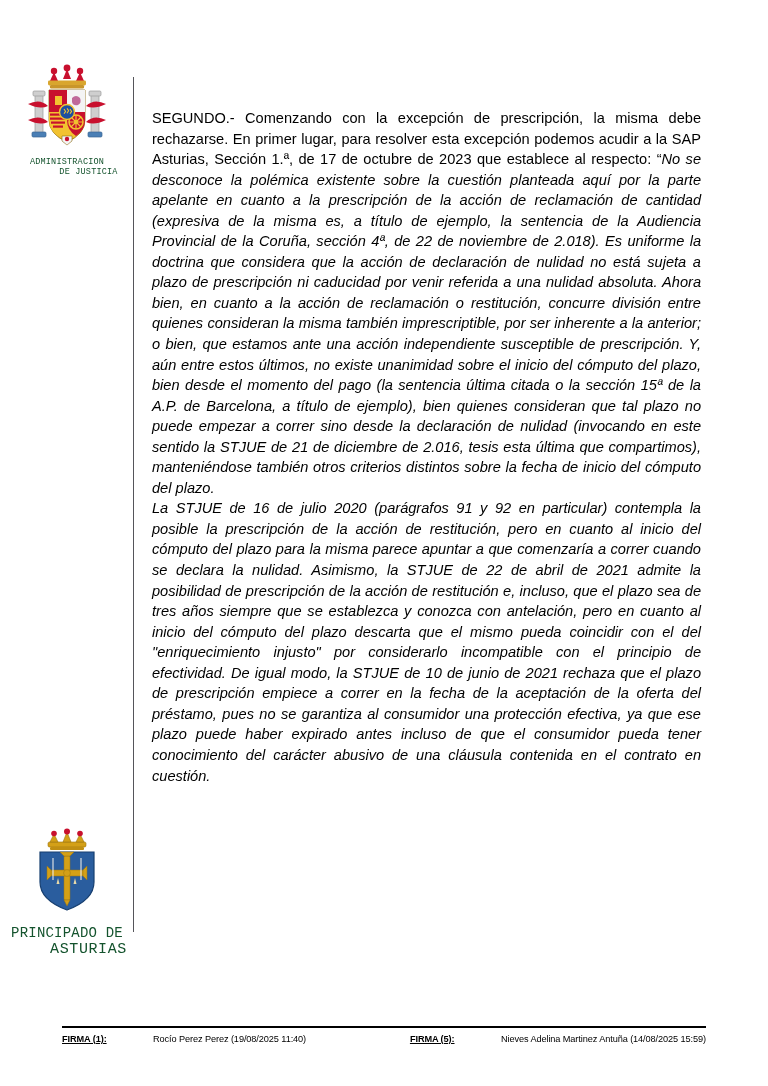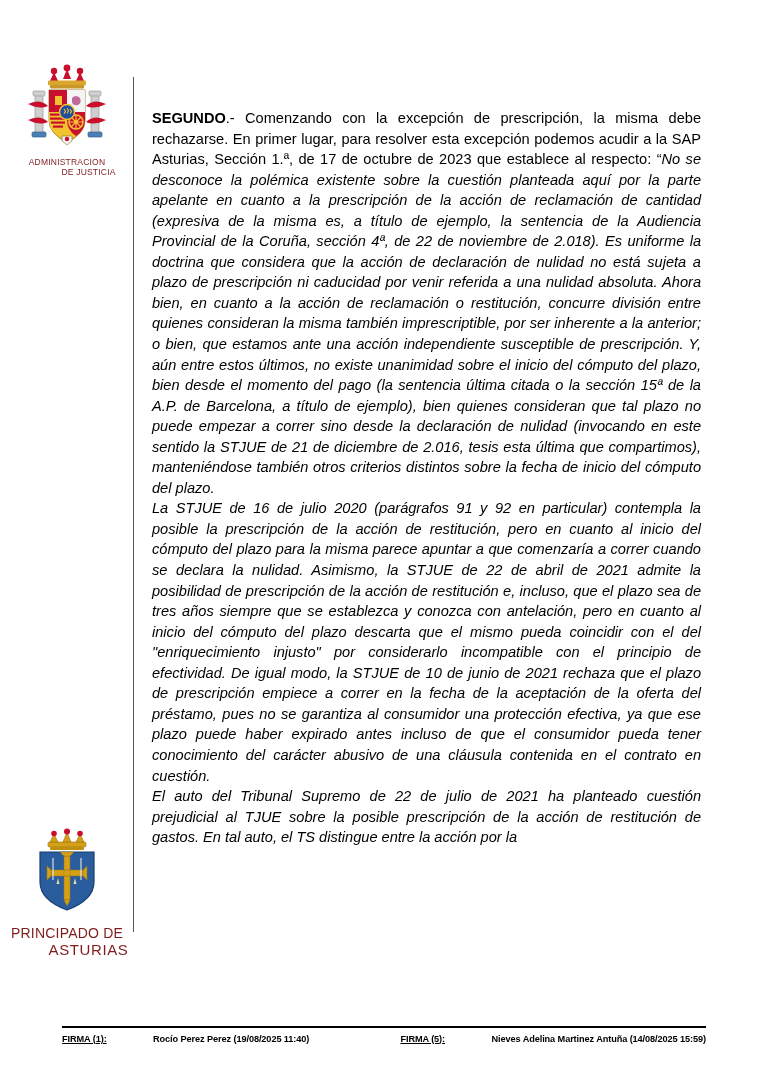--- a/index.html
+++ b/index.html
@@ -30,23 +30,23 @@
   .emblem-block {
     position: absolute;
     left: 0;
     width: 134px;
     text-align: center;
   }
   .emblem-top { top: 62px; }
   .emblem-bottom { top: 828px; }
 
   .emblem-caption {
-    font-family: Liberation Sans, sans-serif;
+    font-family: Liberation Mono, monospace;
     font-variant: small-caps;
-    color: #7f1d1d;
+    color: #14532d;
     line-height: 1.12;
     letter-spacing: 0.2px;
   }
   .emblem-caption .l1 { font-size: 8.5px; display: block; }
   .emblem-caption .l2 { font-size: 8.5px; display: block; padding-left: 43px; }
   .asturias-caption .l1 { font-size: 14px; display: block; }
   .asturias-caption .l2 { font-size: 15px; display: block; letter-spacing: 0.6px; }
 
   .vrule {
     position: absolute;
@@ -66,21 +66,21 @@
   }
   .para {
     margin: 0;
     font-size: 14.6px;
     line-height: 20.55px;
     text-align: justify;
     text-justify: inter-word;
     hyphens: none;
   }
   .para.it { font-style: italic; }
-  .b { font-weight: bold; font-style: normal; }
+  .b { font-weight: normal; font-style: normal; }
   .rom { font-style: normal; }
 
   
   .footer {
     position: absolute;
     left: 62px;
     top: 1026px;
     width: 644px;
   }
   .footer-rule {
@@ -90,21 +90,21 @@
   }
   .footer-row {
     display: flex;
     margin-top: 6px;
     font-size: 9.2px;
     letter-spacing: -0.1px;
   }
   .sig { white-space: nowrap; }
   .sig-1 { width: 355px; }
   .sig-label { font-weight: bold; text-decoration: underline; }
-  .sig-value { font-weight: bold; padding-left: 44px; }
+  .sig-value { font-weight: normal; padding-left: 44px; }
 </style>
 </head>
 <body>
 
 <div class="page">
 
   <div class="margin-col">
 
     <div class="emblem-block emblem-top">
       <div>
@@ -212,21 +212,20 @@
 
     <div class="vrule"></div>
   </div>
 
   <div class="body-col">
 
     <p class="para"><span class="b">SEGUNDO</span><span class="rom">.- Comenzando con la excepción de prescripción, la misma debe rechazarse. En primer lugar, para resolver esta excepción podemos acudir a la SAP Asturias, Sección 1.ª, de 17 de octubre de 2023 que establece al respecto: “</span><span class="it" style="font-style:italic">No se desconoce la polémica existente sobre la cuestión planteada aquí por la parte apelante en cuanto a la prescripción de la acción de reclamación de cantidad (expresiva de la misma es, a título de ejemplo, la sentencia de la Audiencia Provincial de la Coruña, sección 4ª, de 22 de noviembre de 2.018). Es uniforme la doctrina que considera que la acción de declaración de nulidad no está sujeta a plazo de prescripción ni caducidad por venir referida a una nulidad absoluta. Ahora bien, en cuanto a la acción de reclamación o restitución, concurre división entre quienes consideran la misma también imprescriptible, por ser inherente a la anterior; o bien, que estamos ante una acción independiente susceptible de prescripción. Y, aún entre estos últimos, no existe unanimidad sobre el inicio del cómputo del plazo, bien desde el momento del pago (la sentencia última citada o la sección 15ª de la A.P. de Barcelona, a título de ejemplo), bien quienes consideran que tal plazo no puede empezar a correr sino desde la declaración de nulidad (invocando en este sentido la STJUE de 21 de diciembre de 2.016, tesis esta última que compartimos), manteniéndose también otros criterios distintos sobre la fecha de inicio del cómputo del plazo.</span></p>
 
     <p class="para it">La STJUE de 16 de julio 2020 (parágrafos 91 y 92 en particular) contempla la posible la prescripción de la acción de restitución, pero en cuanto al inicio del cómputo del plazo para la misma parece apuntar a que comenzaría a correr cuando se declara la nulidad. Asimismo, la STJUE de 22 de abril de 2021 admite la posibilidad de prescripción de la acción de restitución e, incluso, que el plazo sea de tres años siempre que se establezca y conozca con antelación, pero en cuanto al inicio del cómputo del plazo descarta que el mismo pueda coincidir con el del "enriquecimiento injusto" por considerarlo incompatible con el principio de efectividad. De igual modo, la STJUE de 10 de junio de 2021 rechaza que el plazo de prescripción empiece a correr en la fecha de la aceptación de la oferta del préstamo, pues no se garantiza al consumidor una protección efectiva, ya que ese plazo puede haber expirado antes incluso de que el consumidor pueda tener conocimiento del carácter abusivo de una cláusula contenida en el contrato en cuestión.</p>
 
-    <p class="para it">El auto del Tribunal Supremo de 22 de julio de 2021 ha planteado cuestión prejudicial al TJUE sobre la posible prescripción de la acción de restitución de gastos. En tal auto, el TS distingue entre la acción por la</p>
   </div>
 
   <div class="footer">
     <div class="footer-rule"></div>
     <div class="footer-row">
       <div class="sig sig-1">
         <span class="sig-label">FIRMA (1):</span>
         <span class="sig-value">Rocío Perez Perez (19/08/2025 11:40)</span>
       </div>
       <div class="sig sig-2">

